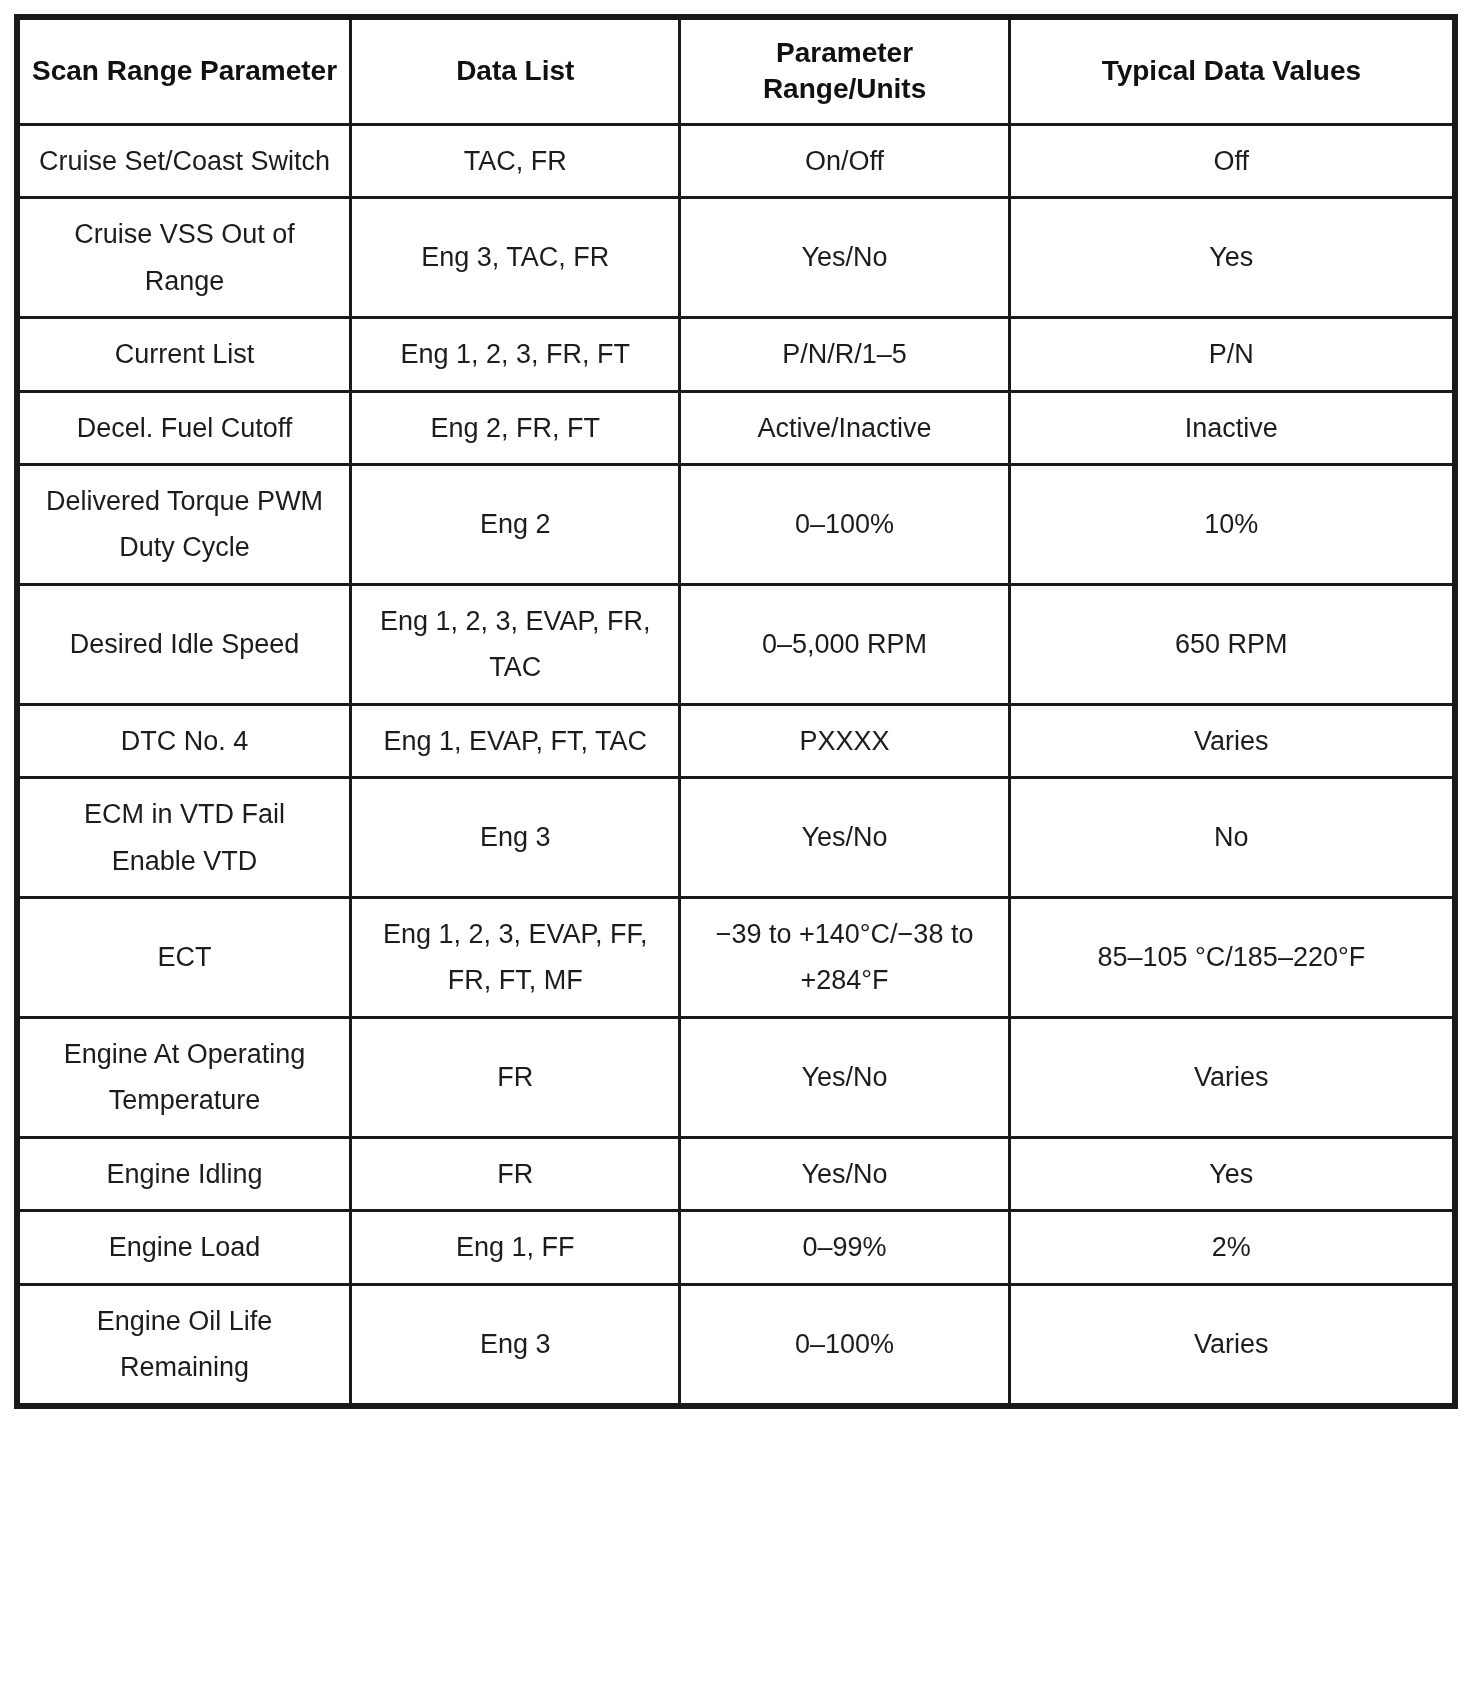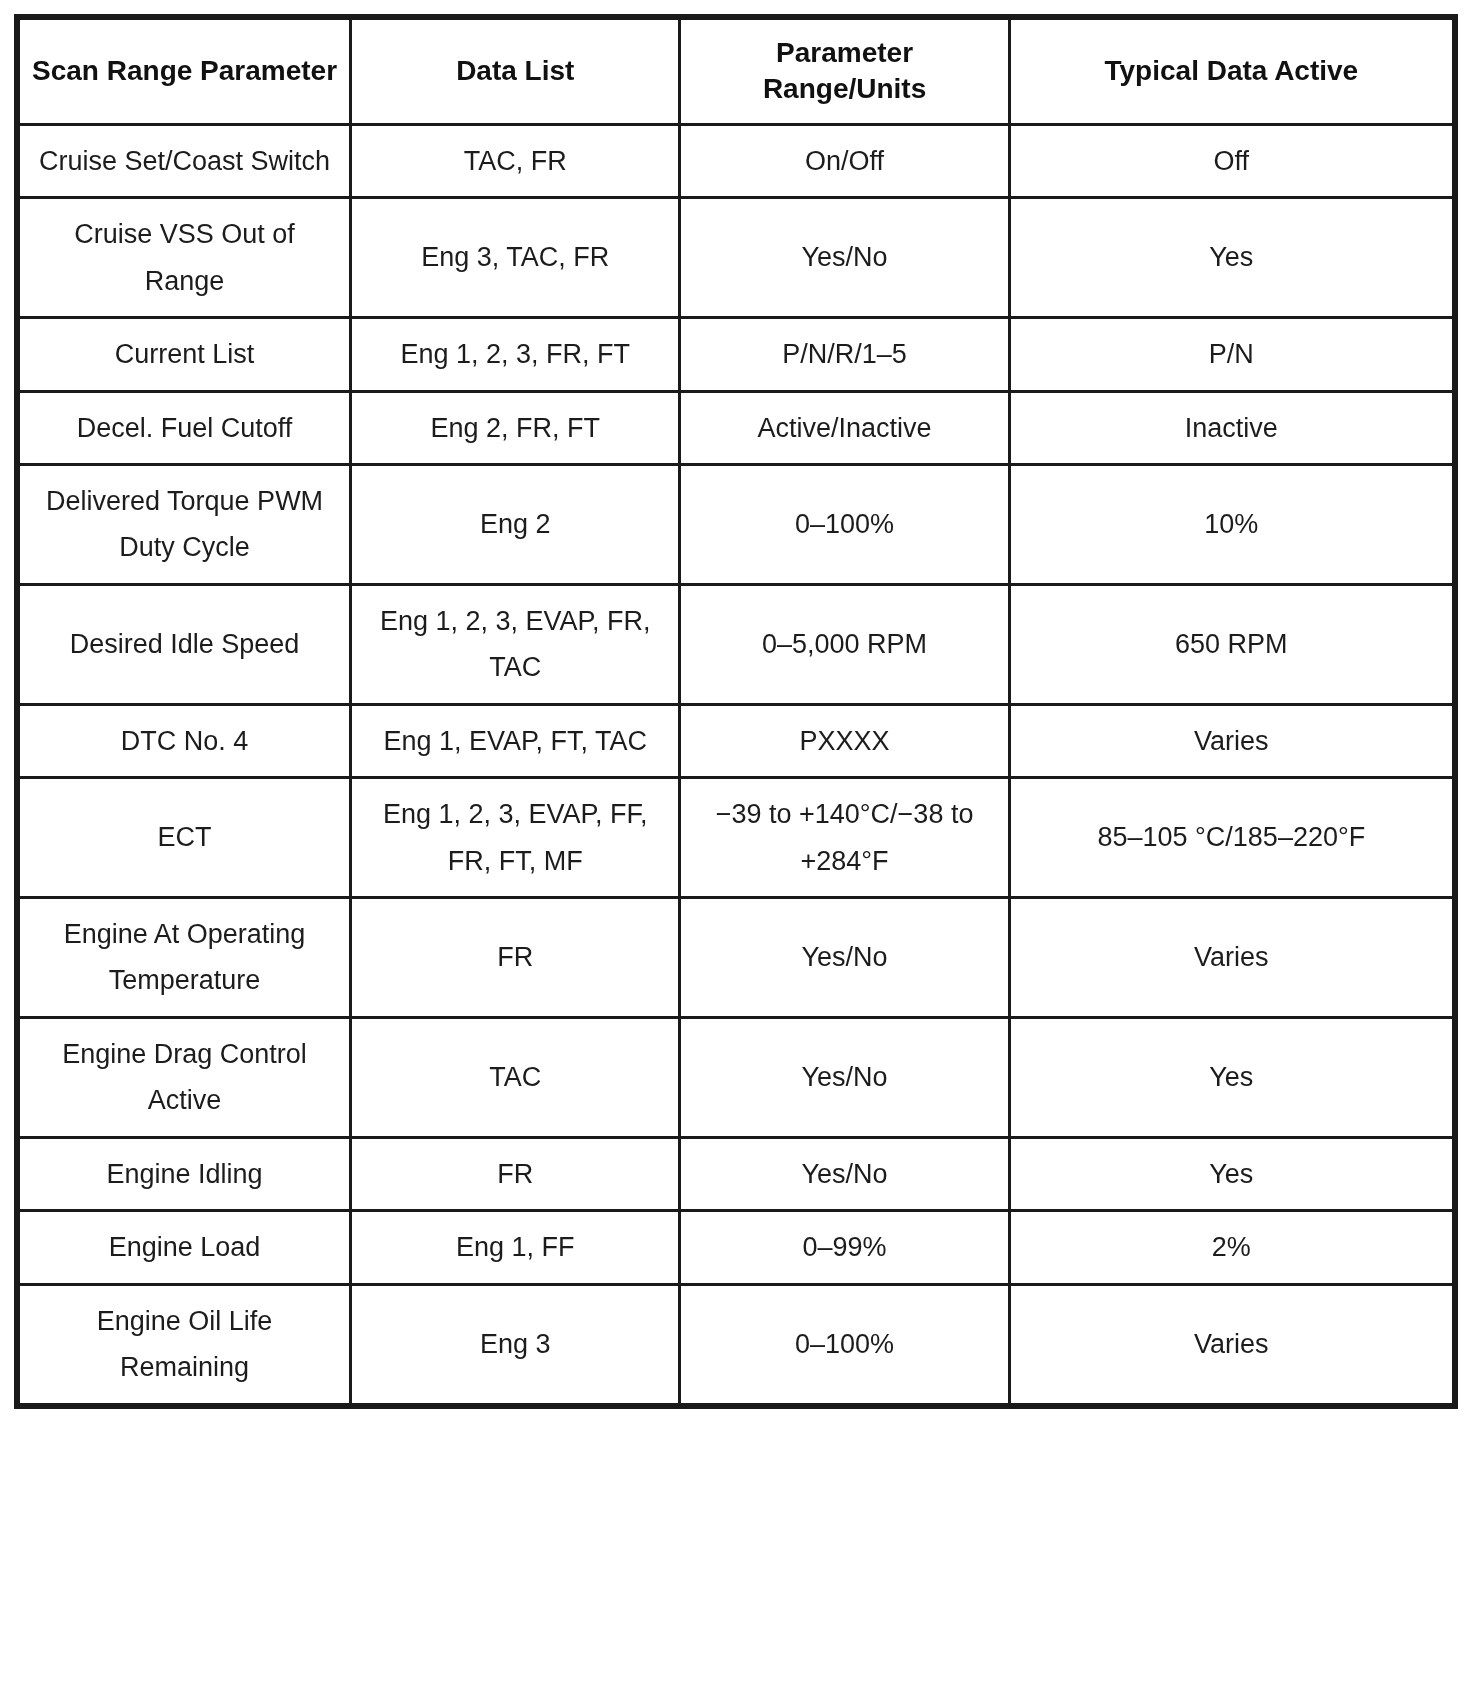--- a/index.html
+++ b/index.html
@@ -56,21 +56,21 @@
     <col class="c1">
     <col class="c2">
     <col class="c3">
     <col class="c4">
   </colgroup>
   <thead>
     <tr>
       <th>Scan Range Parameter</th>
       <th>Data List</th>
       <th>Parameter Range/Units</th>
-      <th>Typical Data Active</th>
+      <th>Typical Data Values</th>
     </tr>
   </thead>
   <tbody>
       <tr>
         <td>Cruise Set/Coast Switch</td>
         <td>TAC, FR</td>
         <td>On/Off</td>
         <td>Off</td>
       </tr>
       <tr>
@@ -106,40 +106,40 @@
         <td>0–5,000 RPM</td>
         <td>650 RPM</td>
       </tr>
       <tr>
         <td>DTC No. 4</td>
         <td>Eng 1, EVAP, FT, TAC</td>
         <td>PXXXX</td>
         <td>Varies</td>
       </tr>
       <tr>
+        <td>ECM in VTD Fail
+Enable VTD</td>
+        <td>Eng 3</td>
+        <td>Yes/No</td>
+        <td>No</td>
+      </tr>
+      <tr>
         <td>ECT</td>
         <td>Eng 1, 2, 3, EVAP, FF,
 FR, FT, MF</td>
         <td>−39 to +140°C/−38 to
 +284°F</td>
         <td>85–105 °C/185–220°F</td>
       </tr>
       <tr>
         <td>Engine At Operating
 Temperature</td>
         <td>FR</td>
         <td>Yes/No</td>
         <td>Varies</td>
-      </tr>
-      <tr>
-        <td>Engine Drag Control
-Active</td>
-        <td>TAC</td>
-        <td>Yes/No</td>
-        <td>Yes</td>
       </tr>
       <tr>
         <td>Engine Idling</td>
         <td>FR</td>
         <td>Yes/No</td>
         <td>Yes</td>
       </tr>
       <tr>
         <td>Engine Load</td>
         <td>Eng 1, FF</td>

